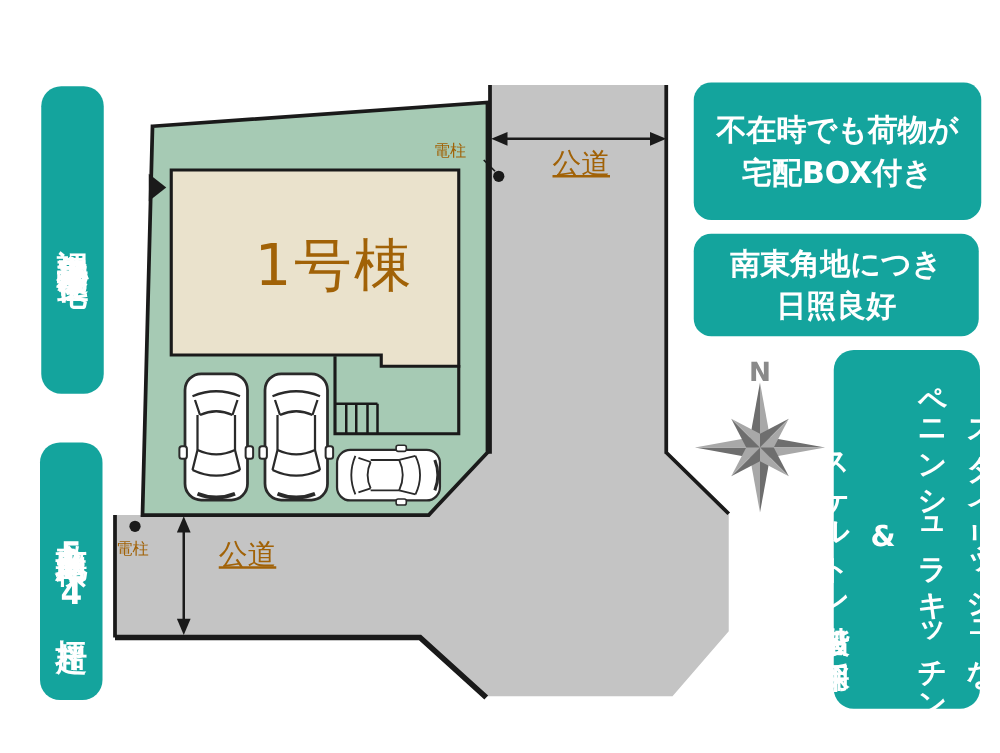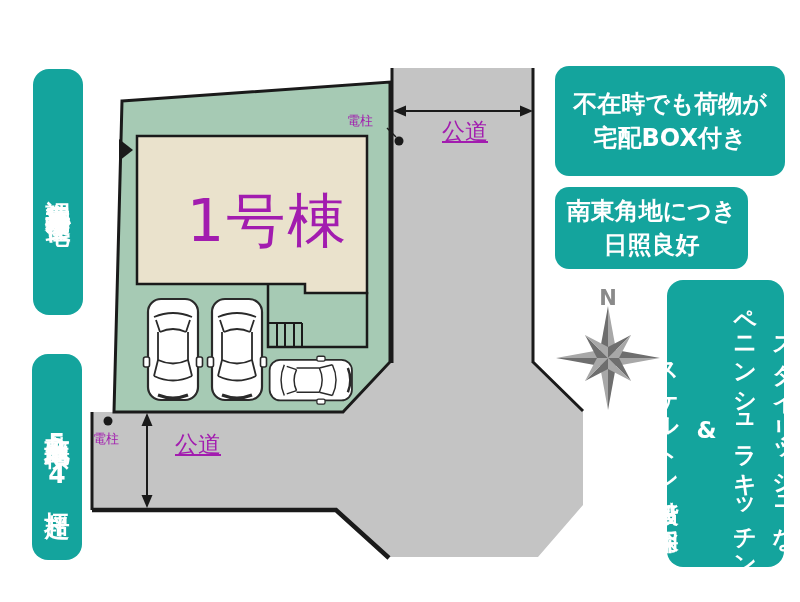--- a/index.html
+++ b/index.html
@@ -1,36 +1,36 @@
 <!DOCTYPE html>
 <html><head>
 <meta charset="utf-8">
 <style>
   html,body{margin:0;padding:0;background:#ffffff;}
   .stage{
     position:relative;width:800px;height:602px;overflow:hidden;background:#ffffff;
     font-family:"DejaVu Sans",sans-serif;
   }
   .plan-svg{position:absolute;left:0;top:0;width:800px;height:602px;}
-  .overlay{position:absolute;color:#a21caf;}
+  .overlay{position:absolute;color:#a16207;}
   .callout{
     position:absolute;background:#14a49d;color:#ffffff;font-weight:bold;
     display:flex;align-items:center;justify-content:center;text-align:center;
     box-sizing:border-box;
   }
   .callout-h{border-radius:14px;font-size:24px;line-height:34px;flex-direction:column;}
   .callout-v{border-radius:16px;}
   .vtext{
     writing-mode:vertical-rl;text-orientation:upright;
     font-size:25px;letter-spacing:3px;line-height:1.0;
   }
   .vcols{writing-mode:vertical-rl;text-orientation:upright;font-size:23px;}
   .vcols div{line-height:39px;letter-spacing:1px;}
   .vbox-pad{align-items:flex-start;padding-top:14px;}
-  .lbl-building{font-size:59px;letter-spacing:2px;text-align:center;}
+  .lbl-building{font-size:46px;letter-spacing:2px;text-align:center;}
   .lbl-road{font-size:23px;line-height:28px;text-align:center;font-weight:500;text-decoration:underline;}
   .lbl-pole{font-size:13px;}
   .lbl-n{font-size:21px;font-weight:bold;color:#8a8a8a;text-align:center;}
 </style>
 </head>
 <body>
 
 <div class="stage">
 
   <svg class="plan-svg" viewBox="0 0 800 602">
@@ -123,21 +123,21 @@
 
   <div class="callout callout-v" style="left:32px;top:354px;width:50px;height:206px;">
     <span class="vtext">敷地面積54坪超</span>
   </div>
 
   <div class="callout callout-h" style="left:555px;top:66px;width:230px;height:110px;">
     <div>不在時でも荷物が</div>
     <div>宅配BOX付き</div>
   </div>
 
-  <div class="callout callout-h" style="left:555px;top:187px;width:193px;height:82px;justify-content:center;">
+  <div class="callout callout-h" style="left:555px;top:187px;width:228px;height:82px;justify-content:center;">
     <div>南東角地につき</div>
     <div>日照良好</div>
   </div>
 
   <div class="callout callout-v vbox-pad" style="left:667px;top:280px;width:117px;height:287px;">
     <div class="vcols">
       <div>スタイリッシュな</div>
       <div>ペニンシュラキッチン&amp;</div>
       <div>スケルトン階段を採用</div>
     </div>

